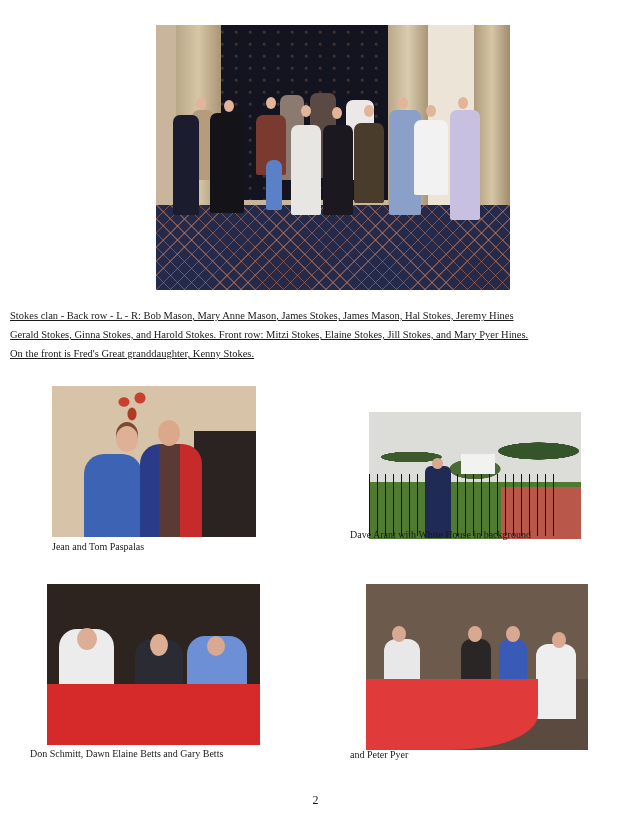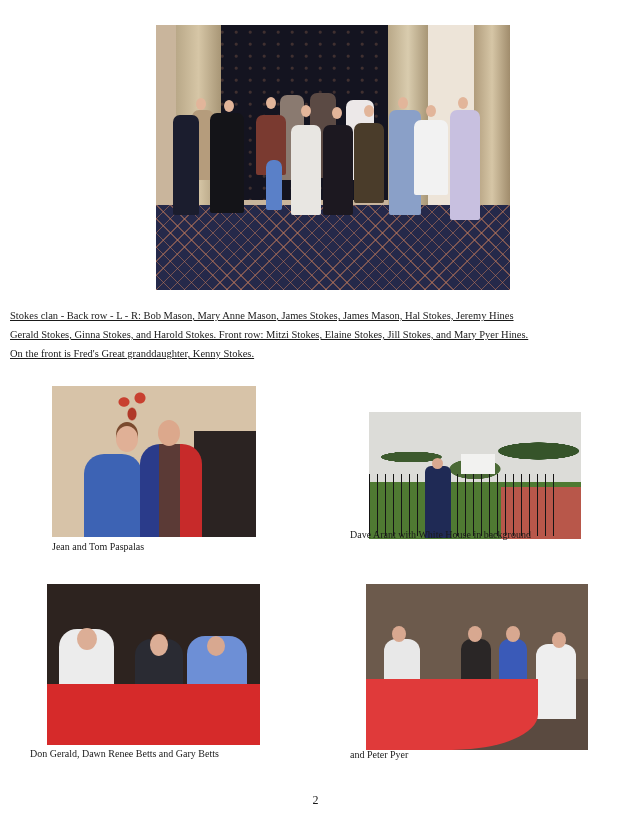--- a/index.html
+++ b/index.html
@@ -126,21 +126,21 @@
 
 <div id="p-dg" class="photo">
   <div class="don"></div>
   <div class="dawn"></div>
   <div class="gary"></div>
   <div class="head" style="left:30px;top:44px;width:20px;height:22px;background:#dcae96"></div>
   <div class="head" style="left:103px;top:50px;width:18px;height:22px;background:#dcae96;box-shadow:0 -3px 0 #3a2218"></div>
   <div class="head" style="left:160px;top:52px;width:18px;height:20px;background:#d8a890"></div>
   <div class="table"></div>
 </div>
-<div class="cap" style="left:30px;top:747px;width:250px">Don Gerald, Dawn Renee Betts and Gary Betts</div>
+<div class="cap" style="left:30px;top:747px;width:250px">Don Schmitt, Dawn Elaine Betts and Gary Betts</div>
 
 <div id="p-py" class="photo">
   <div class="wall2"></div>
   <div class="p1"></div>
   <div class="p2"></div>
   <div class="p3"></div>
   <div class="p4"></div>
   <div class="head" style="left:26px;top:42px;width:14px;height:16px;background:#d8a890"></div>
   <div class="head" style="left:102px;top:42px;width:14px;height:16px;background:#d8a890"></div>
   <div class="head" style="left:140px;top:42px;width:14px;height:16px;background:#d8a890"></div>

